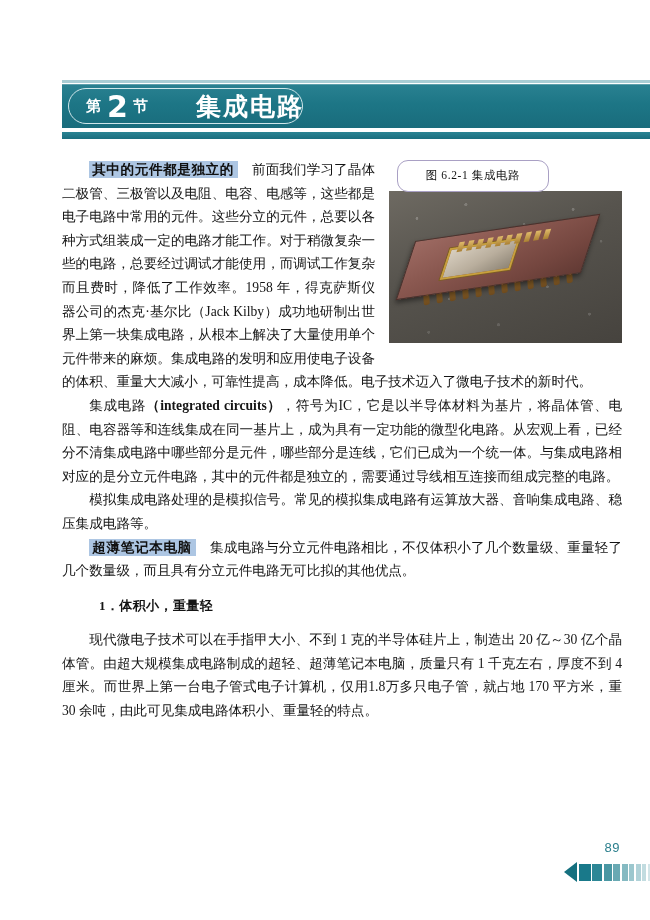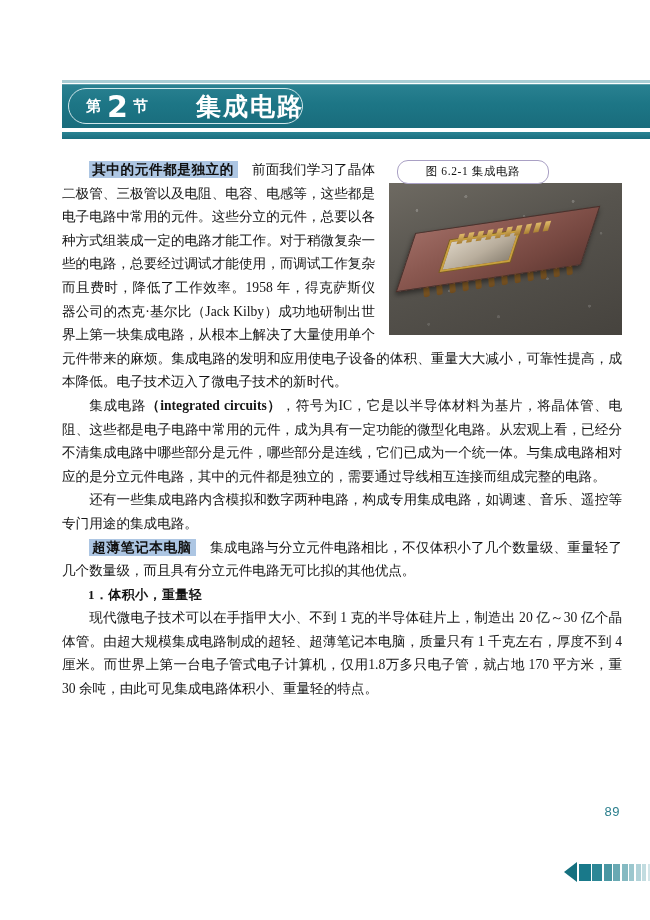--- a/index.html
+++ b/index.html
@@ -73,38 +73,38 @@
     font-weight:bold;
     padding:1px 4px 1px 3px;
     color:#111;
     letter-spacing:.5px;
   }
   .after-hl { display:inline-block; width:14px; }
 
   .eng { font-family:"Liberation Serif","DejaVu Serif",serif; font-weight:bold; }
 
   .numhead {
-    margin:0;
+    margin:11px;
     text-indent:2em;
     font-size:13px;
     font-weight:bold;
     letter-spacing:.4px;
   }
 
   
   .figure {
     float:right;
     width:233px;
     margin:2px 0 4px 14px;
     position:relative;
   }
   .fig-caption-box {
     position:relative;
     width:152px;
-    height:24px;
+    height:32px;
     border:1.2px solid #a9a0c4;
     border-radius:11px;
     box-sizing:border-box;
     background:#ffffff;
     display:flex; align-items:center; justify-content:center;
     font-size:11.5px;
     letter-spacing:.6px;
     color:#111;
     z-index:3;
     margin-left:8px;
@@ -168,21 +168,21 @@
     transform:skewX(-26deg) rotate(-9deg);
   }
   .lead {
     position:absolute; top:0; width:5px; height:10px;
     background:linear-gradient(180deg,#e0bb6a,#a97f32);
   }
 
   
   .footer { position:absolute; left:0; top:0; width:650px; height:920px; pointer-events:none; }
   .pagenum {
-    position:absolute; right:30px; top:804px;
+    position:absolute; right:30px; top:840px;
     font-family:"Liberation Sans","DejaVu Sans",sans-serif;
     font-size:13px;
     color:#2b7f8d;
     letter-spacing:.5px;
   }
   .arrowbar {
     position:absolute; right:0px; top:862px;
     width:86px; height:20px;
     display:flex; align-items:center;
   }
@@ -250,26 +250,26 @@
         <div class="lead" style="left:54px;"></div>
         <div class="lead" style="left:63px;"></div>
         <div class="lead" style="left:72px;"></div>
         <div class="lead" style="left:81px;"></div>
       </div>
     </div>
   </div>
 
   <p class="para"><span class="hl">其中的元件都是独立的</span><span class="after-hl"></span><span>前面我们学习了晶体二极管、三极管以及电阻、电容、电感等，这些都是电子电路中常用的元件。这些分立的元件，总要以各种方式组装成一定的电路才能工作。对于稍微复杂一些的电路，总要经过调试才能使用，而调试工作复杂而且费时，降低了工作效率。1958 年，得克萨斯仪器公司的杰克·基尔比（Jack Kilby）成功地研制出世界上第一块集成电路，从根本上解决了大量使用单个元件带来的麻烦。集成电路的发明和应用使电子设备的体积、重量大大减小，可靠性提高，成本降低。电子技术迈入了微电子技术的新时代。</span></p>
 
-  <p class="para"><span>集成电路</span><span class="eng">（integrated circuits）</span><span>，符号为IC，它是以半导体材料为基片，将晶体管、电阻、这些都是电子电路中常用的元件，成为具有一定功能的微型化电路。从宏观上看，已经分不清集成电路中哪些部分是元件，哪些部分是连线，它们已成为一个统一体。与集成电路相对应的是分立元件电路，其中的元件都是独立的，需要通过导线相互连接而组成完整的电路。</span></p>
-
-
-
-
-  <p class="para">还有一些集成电路内含模拟和数字两种电路，构成专用集成电路，如调速、音乐、遥控等专门用途的集成电路。</p>
+  <p class="para"><span>集成电路</span><span class="eng">（integrated circuits）</span><span>，符号为IC，它是以半导体材料为基片，将晶体管、电阻、电容器等和连线集成在同一基片上，成为具有一定功能的微型化电路。从宏观上看，已经分不清集成电路中哪些部分是元件，哪些部分是连线，它们已成为一个统一体。与集成电路相对应的是分立元件电路，其中的元件都是独立的，需要通过导线相互连接而组成完整的电路。</span></p>
+
+
+  <p class="para">模拟集成电路处理的是模拟信号。常见的模拟集成电路有运算放大器、音响集成电路、稳压集成电路等。</p>
+
+
 
   <p class="para"><span class="hl">超薄笔记本电脑</span><span class="after-hl"></span><span>集成电路与分立元件电路相比，不仅体积小了几个数量级、重量轻了几个数量级，而且具有分立元件电路无可比拟的其他优点。</span></p>
 
   <p class="numhead">1．体积小，重量轻</p>
 
   <p class="para">现代微电子技术可以在手指甲大小、不到 1 克的半导体硅片上，制造出 20 亿～30 亿个晶体管。由超大规模集成电路制成的超轻、超薄笔记本电脑，质量只有 1 千克左右，厚度不到 4 厘米。而世界上第一台电子管式电子计算机，仅用1.8万多只电子管，就占地 170 平方米，重 30 余吨，由此可见集成电路体积小、重量轻的特点。</p>
 </div>
 
 <div class="footer">
   <div class="pagenum">89</div>

